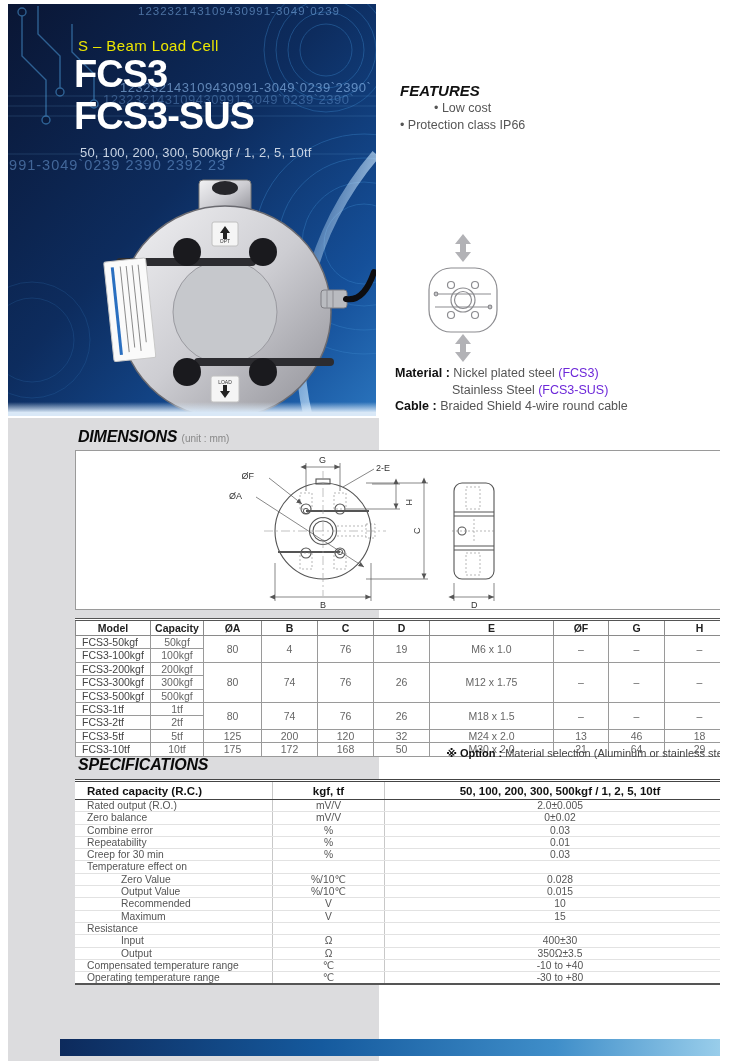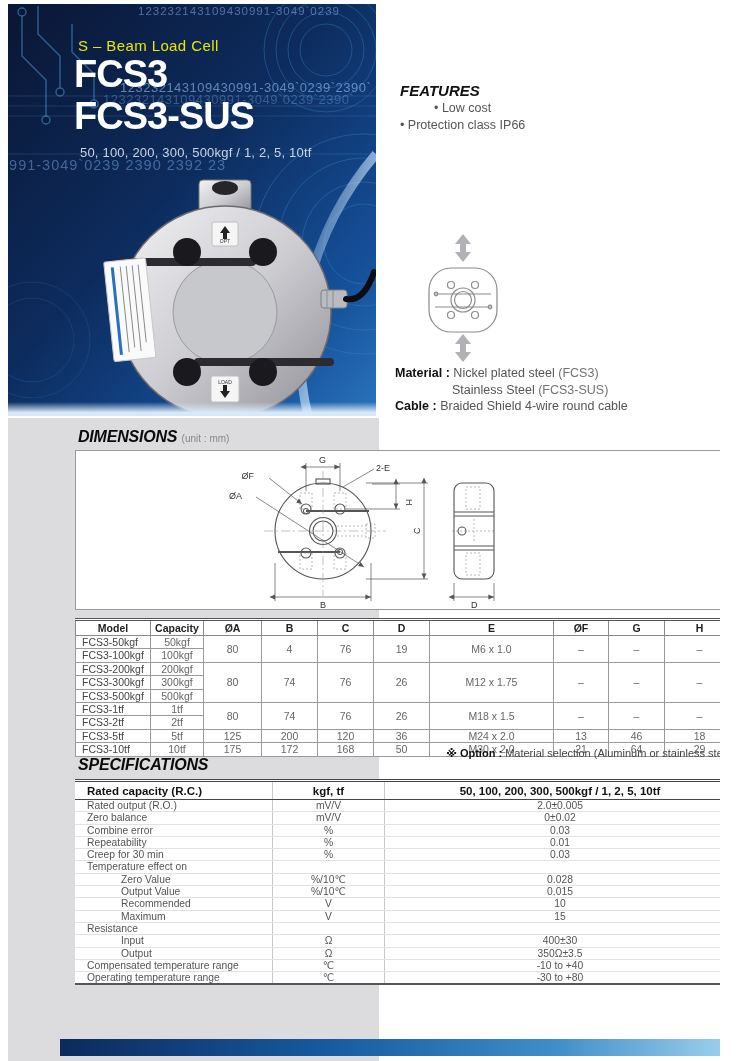--- a/index.html
+++ b/index.html
@@ -21,21 +21,21 @@
   .caps{position:absolute;left:72px;top:141px;font-size:13px;color:#c9d4e4;letter-spacing:.2px;}
   .banner-fade{position:absolute;left:0;bottom:0;width:100%;height:14px;
                background:linear-gradient(180deg,rgba(214,231,247,0),#d9e8f7 75%);}
   
   .features-title{position:absolute;left:400px;top:82px;font-size:15px;font-weight:700;font-style:italic;color:#111;}
   .features-list{position:absolute;left:400px;top:100px;margin:0;padding:0;list-style:none;font-size:12.5px;color:#555;text-align:center;}
   .features-list li{line-height:17px;}
   .features-list li::before{content:"\2022  ";color:#555;}
   .material{position:absolute;left:395px;top:365px;font-size:12.5px;color:#555;line-height:16.5px;}
   .material .lbl{font-weight:700;color:#111;}
-  .material .blue{color:#737373;}
+  .material .blue{color:#6d28d9;}
   .mat-indent{padding-left:57px;}
   
   .sec-head{position:absolute;font-size:16px;font-weight:700;font-style:italic;color:#0a0a0a;letter-spacing:-.2px;}
   .dim-head{left:78px;top:428px;}
   .spec-head{left:78px;top:756px;}
   .unit-note{font-size:10px;font-weight:400;font-style:normal;color:#888;letter-spacing:0;}
   
   .dim-box{position:absolute;left:75px;top:450px;width:658px;height:158px;background:#fff;border:1px solid #9a9a9a;}
   
   .dim-table{position:absolute;left:75px;top:618px;width:660px;border-collapse:collapse;background:#fff;
@@ -371,21 +371,21 @@
         <tr>
           <td class="mdl">FCS3-2tf</td>
           <td>2tf</td>
         </tr>
         <tr class="grp">
           <td class="mdl">FCS3-5tf</td>
           <td>5tf</td>
           <td rowspan="1">125</td>
           <td rowspan="1">200</td>
           <td rowspan="1">120</td>
-          <td rowspan="1">36</td>
+          <td rowspan="1">32</td>
           <td rowspan="1">M24 x 2.0</td>
           <td rowspan="1">13</td>
           <td rowspan="1">46</td>
           <td rowspan="1">18</td>
         </tr>
         <tr class="grp">
           <td class="mdl">FCS3-10tf</td>
           <td>10tf</td>
           <td rowspan="1">175</td>
           <td rowspan="1">172</td>

